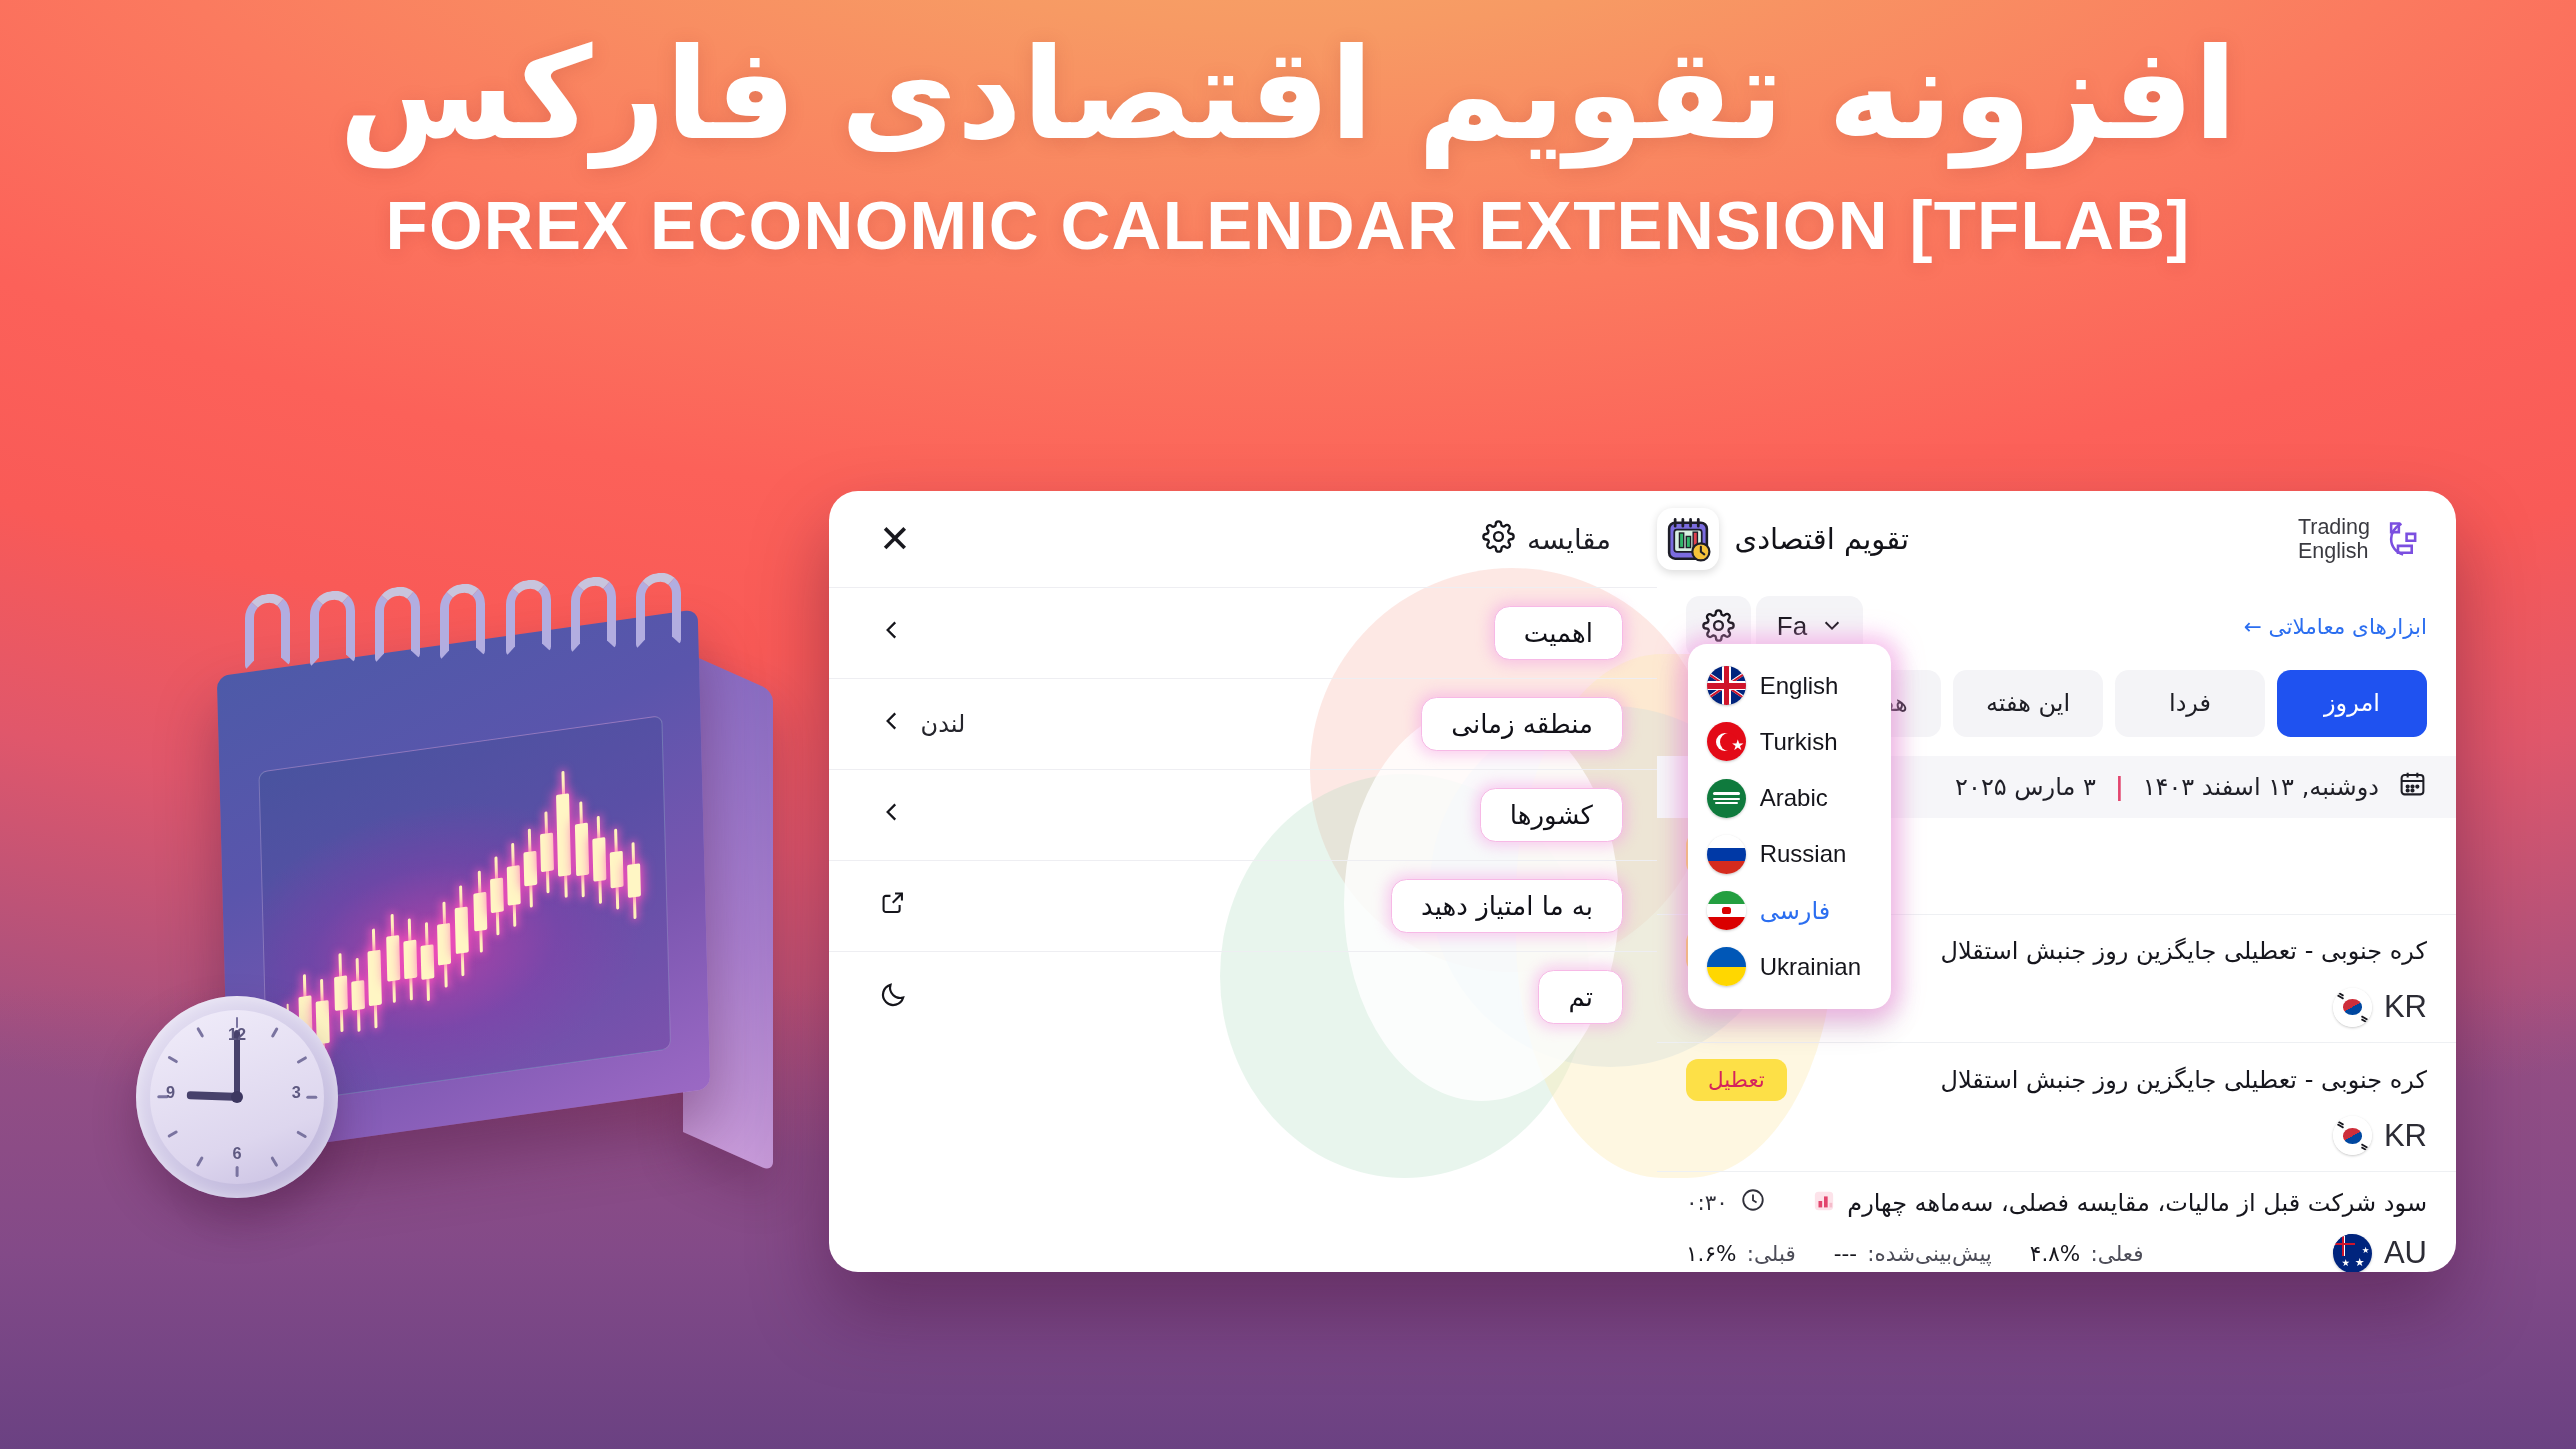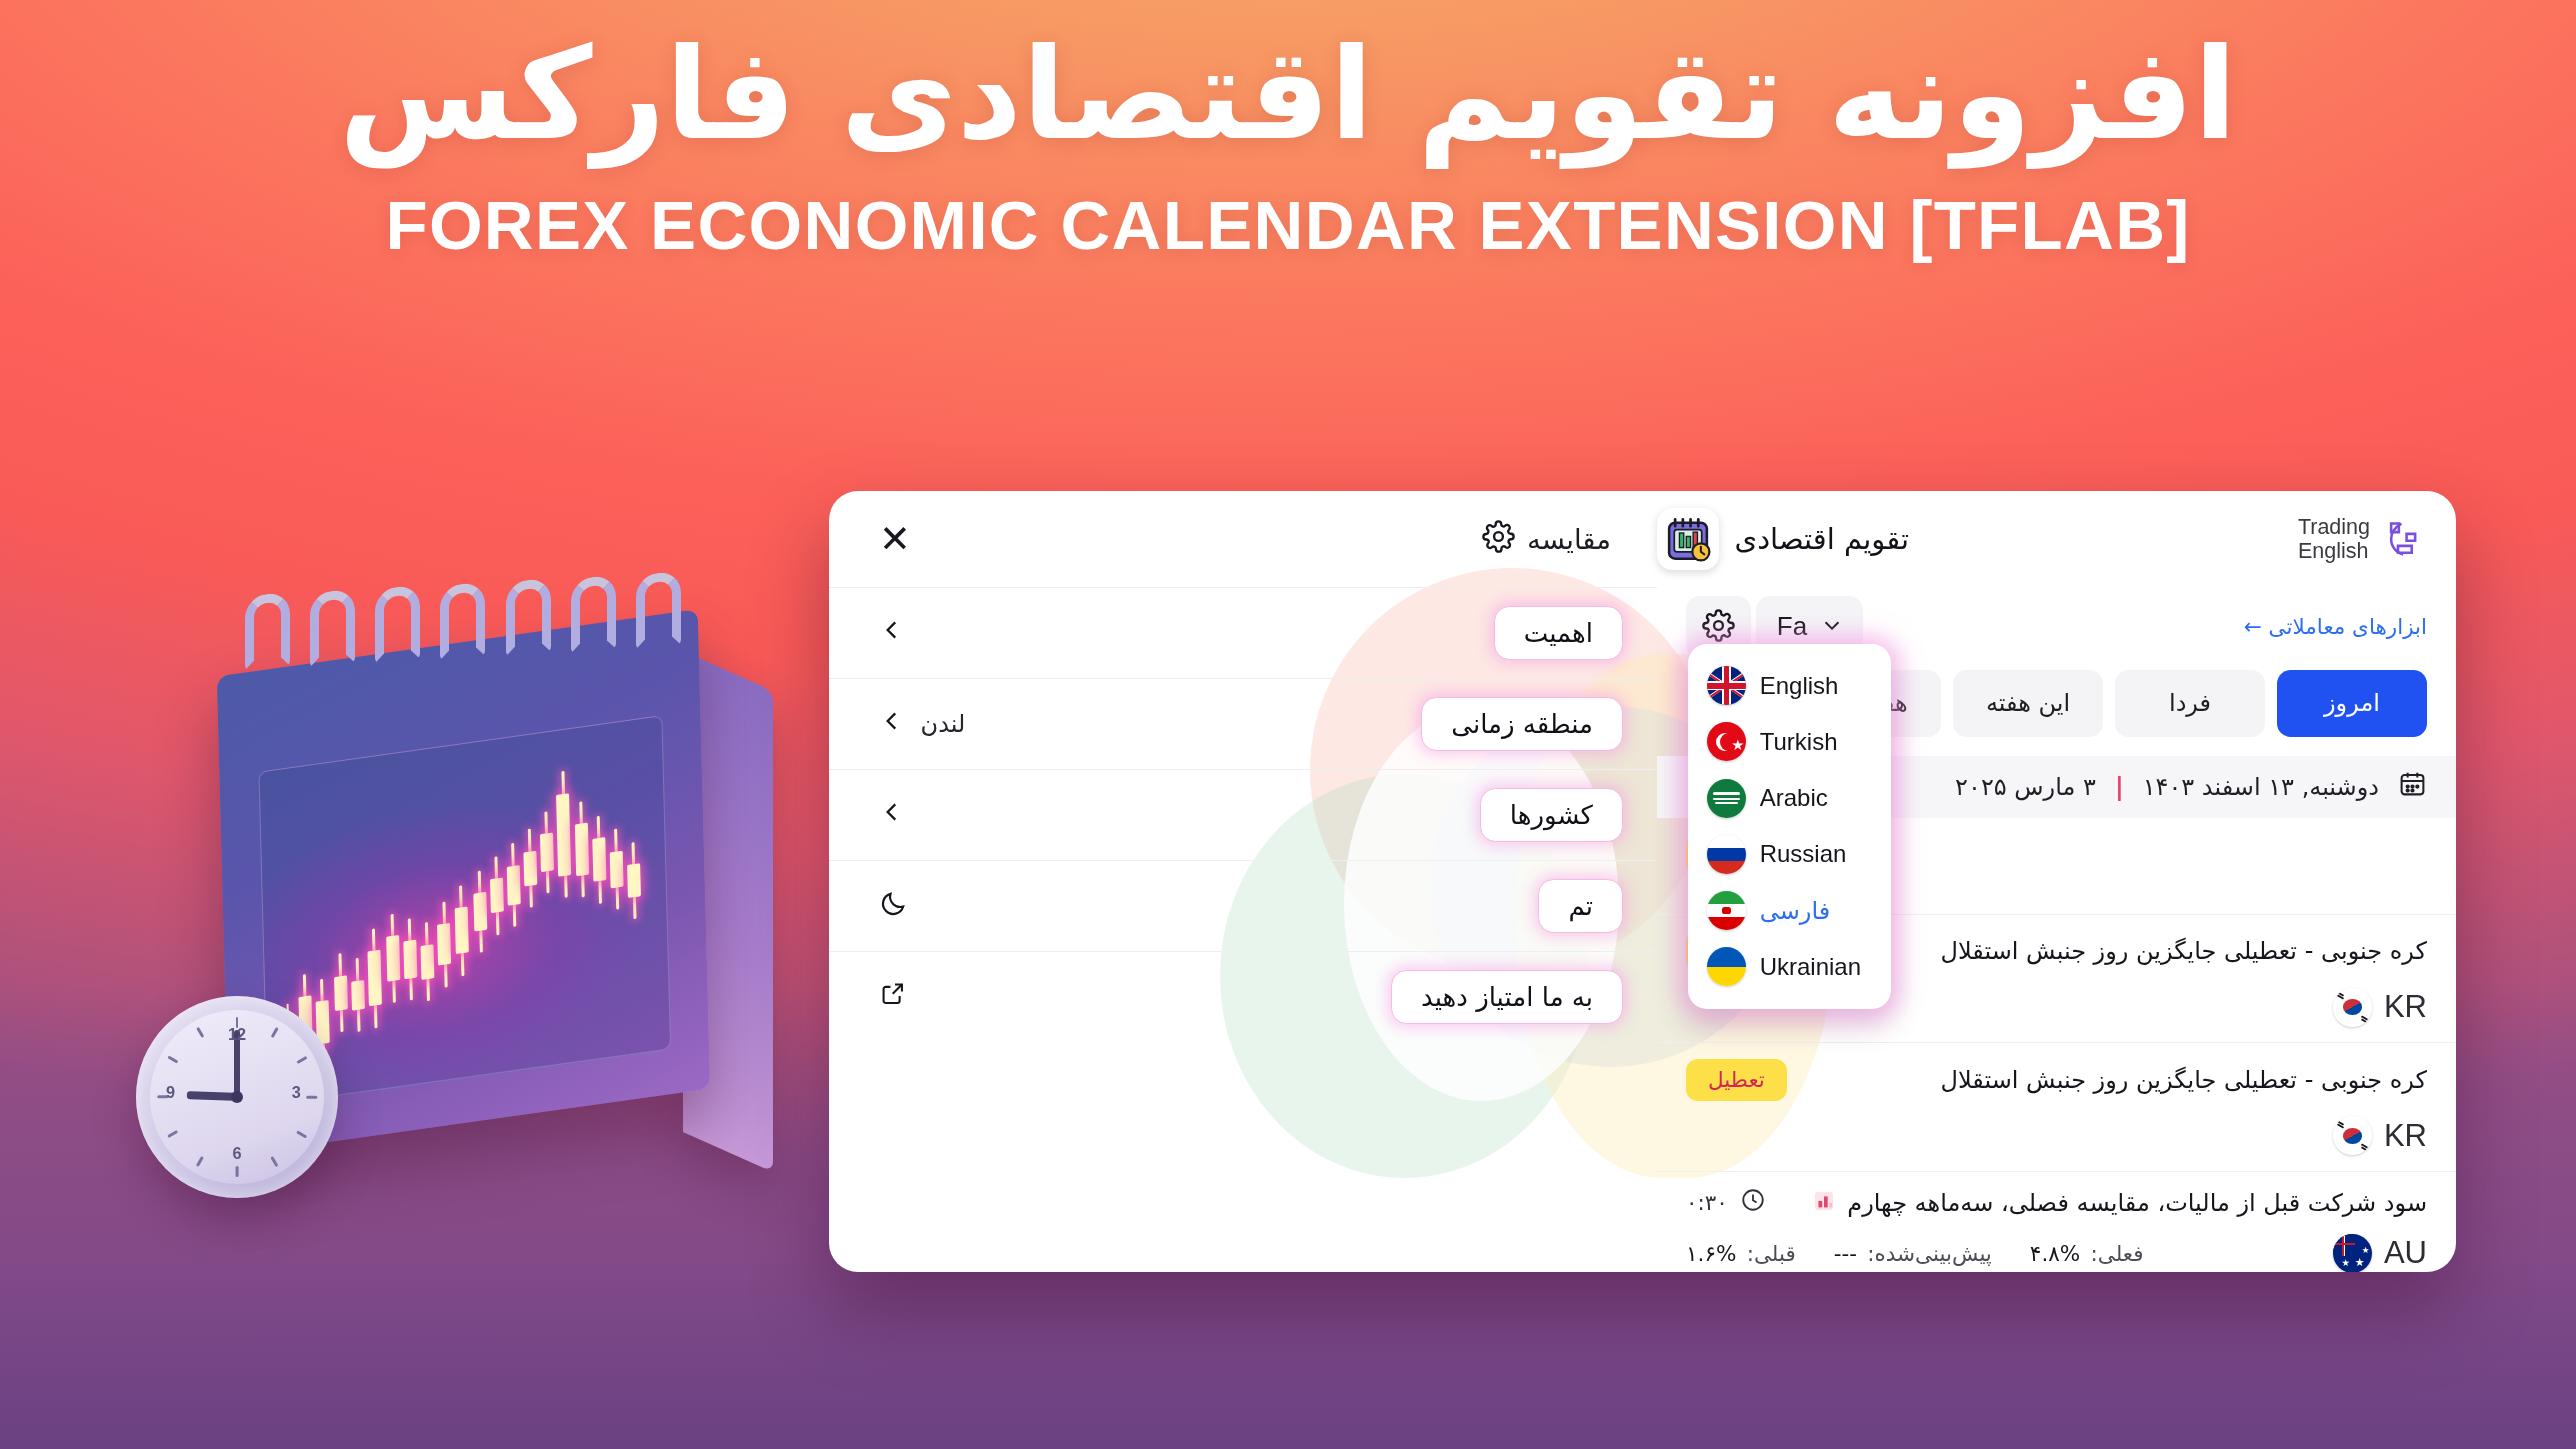--- a/index.html
+++ b/index.html
@@ -518,34 +518,34 @@
           </div>
           <div class="set-row">
             <div class="pill">کشورها</div>
             <div class="set-right">
               <span><svg width="26" height="26" viewBox="0 0 24 24" fill="none" stroke="#15151b" stroke-width="2.1">
                   <path d="M15 5l-7 7 7 7"></path>
                 </svg></span>
             </div>
           </div>
           <div class="set-row">
-            <div class="pill">تم</div>
-            <div class="set-right">
-              <span><svg width="29" height="29" viewBox="0 0 24 24" fill="none" stroke="#15151b" stroke-width="1.8">
-                  <path d="M20 14.5A8.5 8.5 0 0 1 9.5 4a8.5 8.5 0 1 0 10.5 10.5z"></path>
-                </svg></span>
-            </div>
-          </div>
-          <div class="set-row">
             <div class="pill">به ما امتیاز دهید</div>
             <div class="set-right">
               <span><svg width="27.5" height="27.5" viewBox="0 0 24 24" fill="none" stroke="#15151b" stroke-width="1.8">
                   <path d="M14 4h6v6"></path>
                   <path d="M20 4l-8 8"></path>
                   <path d="M18 14v4a2 2 0 0 1-2 2H6a2 2 0 0 1-2-2V8a2 2 0 0 1 2-2h4"></path>
+                </svg></span>
+            </div>
+          </div>
+          <div class="set-row">
+            <div class="pill">تم</div>
+            <div class="set-right">
+              <span><svg width="29" height="29" viewBox="0 0 24 24" fill="none" stroke="#15151b" stroke-width="1.8">
+                  <path d="M20 14.5A8.5 8.5 0 0 1 9.5 4a8.5 8.5 0 1 0 10.5 10.5z"></path>
                 </svg></span>
             </div>
           </div>
         </div>
     </div>
 
     <div class="cal-pane">
 
       <div class="cal-head">
         <div class="tf-logo">

